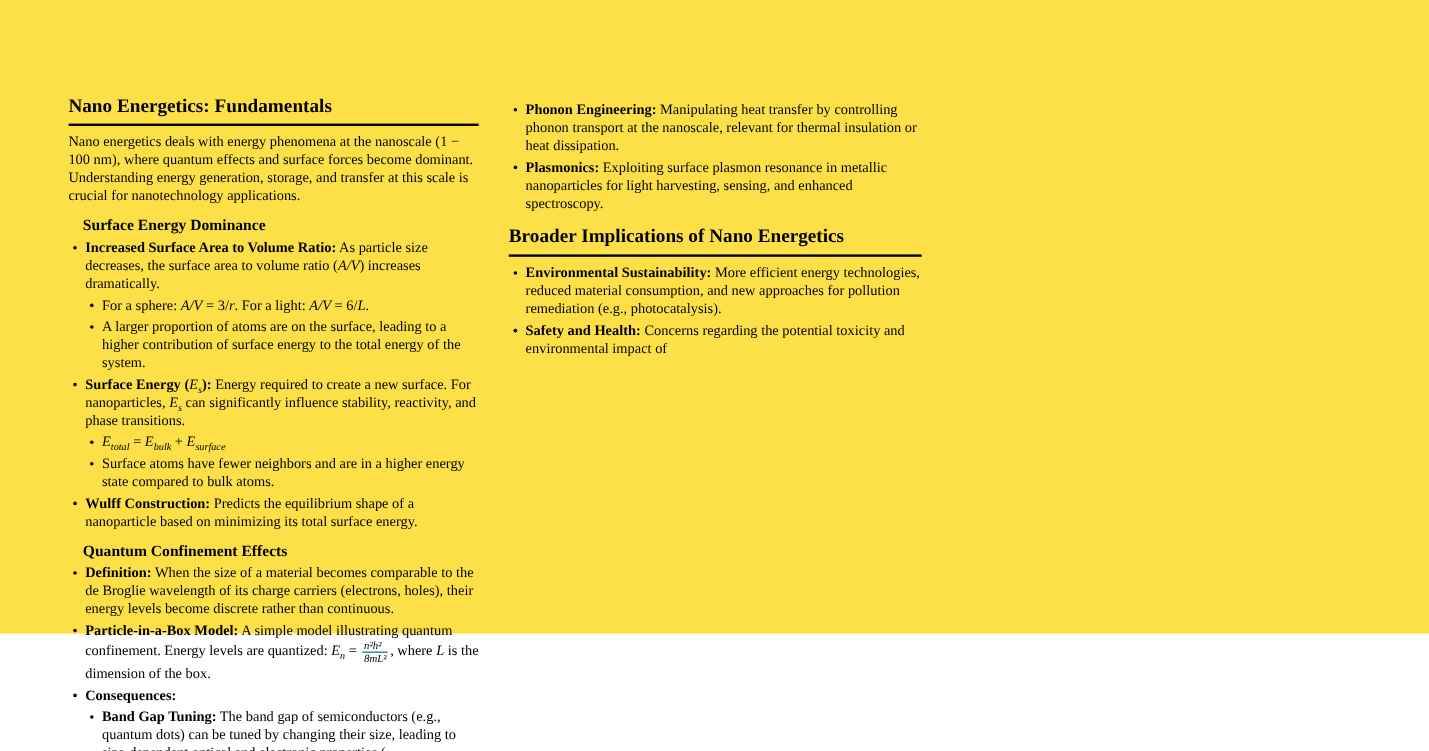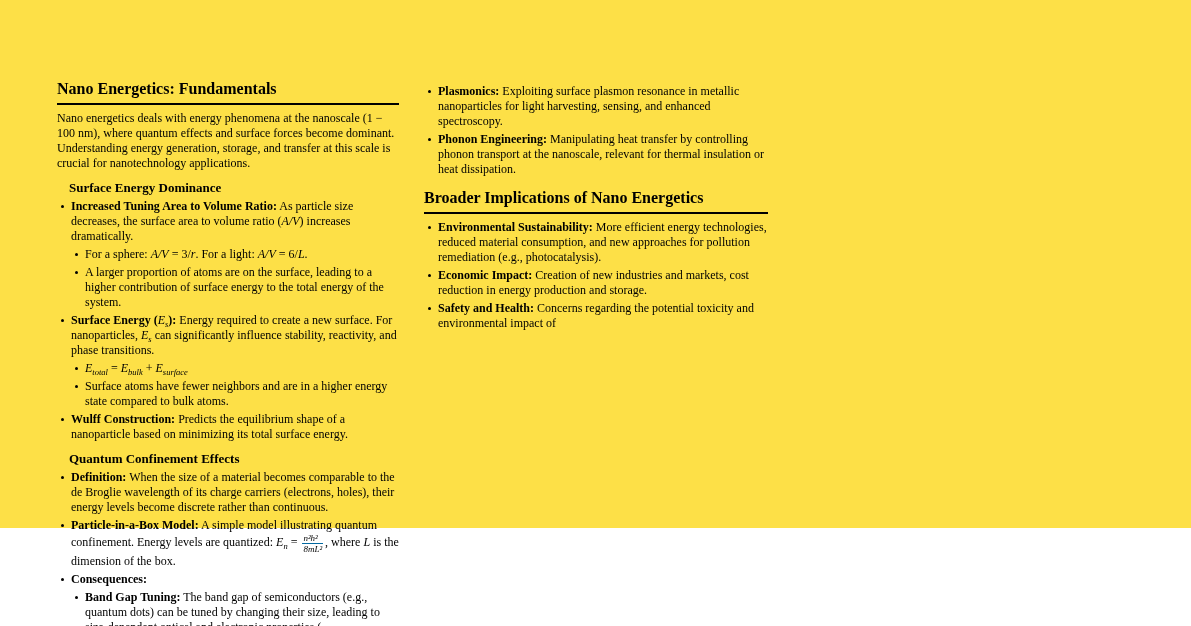--- a/index.html
+++ b/index.html
@@ -54,41 +54,41 @@
 </style>
 </head>
 <body>
 
 <div class="page">
     <div class="col col-left">
       <div class="h1">Nano Energetics: Fundamentals</div>
       <div class="para"><span class="run">Nano energetics deals with energy phenomena at the nanoscale (</span><span class="run mu">1 − 100 nm</span><span class="run">), where quantum effects and surface forces become dominant. Understanding energy generation, storage, and transfer at this scale is crucial for nanotechnology applications.</span></div>
       <div class="h2">Surface Energy Dominance</div>
       <div class="list">
-        <div class="li l1"><span class="marker"></span><span class="content"><span class="run b">Increased Tuning Area to Volume Ratio:</span><span class="run"> As particle size decreases, the surface area to volume ratio (</span><span class="run mi">A/V</span><span class="run">) increases dramatically.</span></span></div>
+        <div class="li l1"><span class="marker"></span><span class="content"><span class="run b">Increased Surface Area to Volume Ratio:</span><span class="run"> As particle size decreases, the surface area to volume ratio (</span><span class="run mi">A/V</span><span class="run">) increases dramatically.</span></span></div>
         <div class="li l2"><span class="marker"></span><span class="content"><span class="run">For a sphere: </span><span class="run mi">A/V</span><span class="run mu"> = 3/</span><span class="run mi">r</span><span class="run">. For a light: </span><span class="run mi">A/V</span><span class="run mu"> = 6/</span><span class="run mi">L</span><span class="run">.</span></span></div>
         <div class="li l2"><span class="marker"></span><span class="content"><span class="run">A larger proportion of atoms are on the surface, leading to a higher contribution of surface energy to the total energy of the system.</span></span></div>
         <div class="li l1"><span class="marker"></span><span class="content"><span class="run b">Surface Energy (</span><span class="msub"><span class="mi">E</span><sub>s</sub></span><span class="run b">):</span><span class="run"> Energy required to create a new surface. For nanoparticles, </span><span class="msub"><span class="mi">E</span><sub>s</sub></span><span class="run"> can significantly influence stability, reactivity, and phase transitions.</span></span></div>
         <div class="li l2"><span class="marker"></span><span class="content"><span class="msub"><span class="mi">E</span><sub>total</sub></span><span class="run mu"> = </span><span class="msub"><span class="mi">E</span><sub>bulk</sub></span><span class="run mu"> + </span><span class="msub"><span class="mi">E</span><sub>surface</sub></span></span></div>
         <div class="li l2"><span class="marker"></span><span class="content"><span class="run">Surface atoms have fewer neighbors and are in a higher energy state compared to bulk atoms.</span></span></div>
         <div class="li l1"><span class="marker"></span><span class="content"><span class="run b">Wulff Construction:</span><span class="run"> Predicts the equilibrium shape of a nanoparticle based on minimizing its total surface energy.</span></span></div>
       </div>
       <div class="h2">Quantum Confinement Effects</div>
       <div class="list">
         <div class="li l1"><span class="marker"></span><span class="content"><span class="run b">Definition:</span><span class="run"> When the size of a material becomes comparable to the de Broglie wavelength of its charge carriers (electrons, holes), their energy levels become discrete rather than continuous.</span></span></div>
         <div class="li l1"><span class="marker"></span><span class="content"><span class="run b">Particle-in-a-Box Model:</span><span class="run"> A simple model illustrating quantum confinement. Energy levels are quantized: </span><span class="msub"><span class="mi">E</span><sub>n</sub></span><span class="run mu"> = </span><span class="frac"><span class="num">n²h²</span><span class="den">8mL²</span></span><span class="run">, where </span><span class="run mi">L</span><span class="run"> is the dimension of the box.</span></span></div>
         <div class="li l1"><span class="marker"></span><span class="content"><span class="run b">Consequences:</span></span></div>
         <div class="li l2"><span class="marker"></span><span class="content"><span class="run b">Band Gap Tuning:</span><span class="run"> The band gap of semiconductors (e.g., quantum dots) can be tuned by changing their size, leading to size-dependent optical and electronic properties (</span></span></div>
       </div>
     </div>
     <div class="col col-right">
       <div class="list">
+        <div class="li l1"><span class="marker"></span><span class="content"><span class="run b">Phonon Engineering:</span><span class="run"> Manipulating heat transfer by controlling phonon transport at the nanoscale, relevant for thermal insulation or heat dissipation.</span></span></div>
         <div class="li l1"><span class="marker"></span><span class="content"><span class="run b">Plasmonics:</span><span class="run"> Exploiting surface plasmon resonance in metallic nanoparticles for light harvesting, sensing, and enhanced spectroscopy.</span></span></div>
-        <div class="li l1"><span class="marker"></span><span class="content"><span class="run b">Phonon Engineering:</span><span class="run"> Manipulating heat transfer by controlling phonon transport at the nanoscale, relevant for thermal insulation or heat dissipation.</span></span></div>
       </div>
       <div class="h1">Broader Implications of Nano Energetics</div>
       <div class="list">
         <div class="li l1"><span class="marker"></span><span class="content"><span class="run b">Environmental Sustainability:</span><span class="run"> More efficient energy technologies, reduced material consumption, and new approaches for pollution remediation (e.g., photocatalysis).</span></span></div>
-        <div class="li l1"><span class="marker"></span><span class="content"><span class="run b">Economic Impact:</span><span class="run"> Creation of new industries and markets, cost reduction in energy production and storage.</span></span></div>
+        <div class="li l1"><span class="marker"></span></div>
         <div class="li l1"><span class="marker"></span><span class="content"><span class="run b">Safety and Health:</span><span class="run"> Concerns regarding the potential toxicity and environmental impact of</span></span></div>
       </div>
     </div>
   </div>
 
 </body></html>

